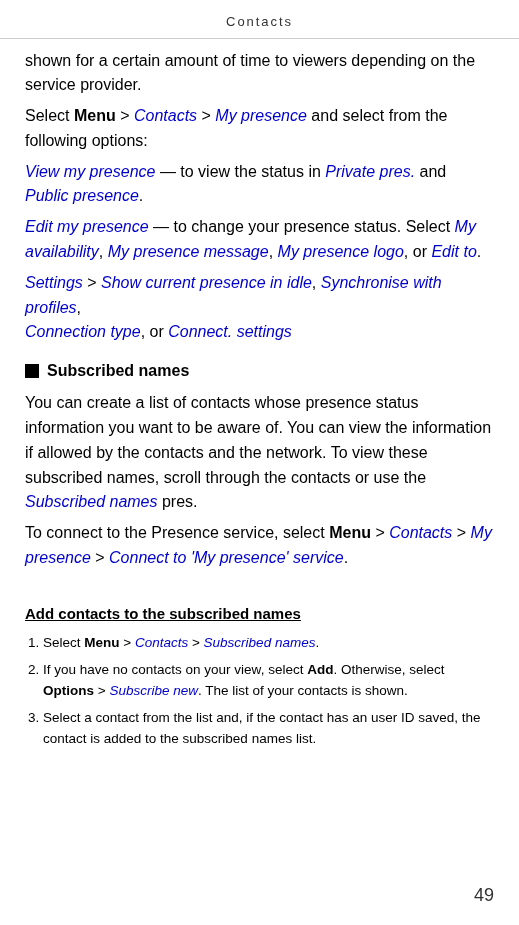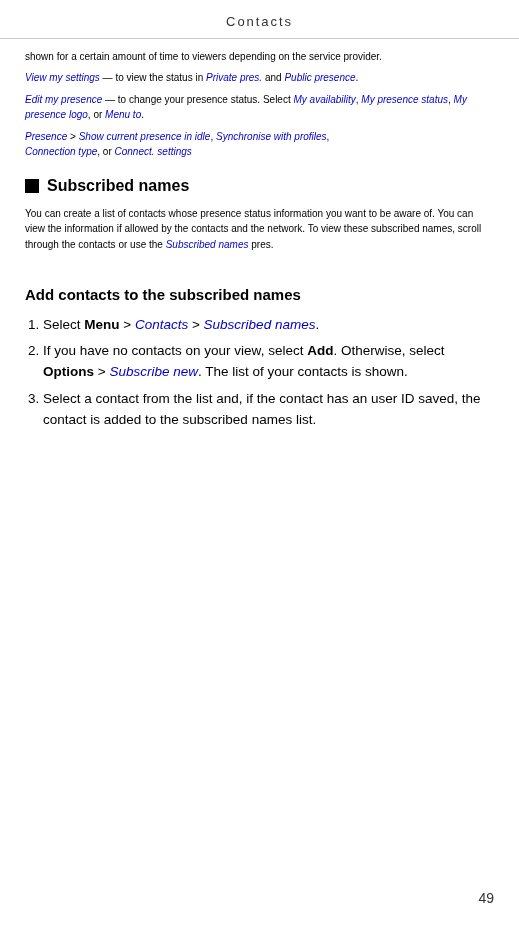--- a/index.html
+++ b/index.html
@@ -35,21 +35,21 @@
       border-bottom: 1px solid #ccc;
       margin-bottom: 10px;
     }
 
     .content {
       padding: 0px 25px 40px 25px;
     }
 
     .text-block {
       margin-bottom: 6px;
-      font-size: 10px;
+      font-size: 16px;
       line-height: 1.55;
       color: #000;
     }
 
     .italic-link {
       color: #0000cc;
       font-style: italic;
     }
 
     .section-heading {
@@ -69,40 +69,41 @@
 
     .section-title {
       font-size: 16px;
       font-weight: bold;
       color: #000;
     }
 
     .subsection-heading {
       font-size: 15px;
       font-weight: bold;
+      text-decoration: underline;
       color: #000;
       margin: 18px 0 8px 0;
     }
 
     .numbered-list {
       padding-left: 18px;
       margin-bottom: 8px;
     }
 
     .numbered-list li {
       margin-bottom: 6px;
       font-size: 13.5px;
       line-height: 1.55;
     }
 
     .page-number {
       position: absolute;
       bottom: 16px;
       right: 25px;
-      font-size: 14px;
+      font-size: 18px;
       color: #333;
     }
 
     .spacer {
       height: 8px;
     }
   </style>
 </head>
 <body>
 
@@ -110,45 +111,51 @@
   <div class="header">
     <span>Contacts</span>
   </div>
 
   <div class="content">
 
     <div class="text-block">
       <span>shown for a certain amount of time to viewers depending on the service provider.</span>
     </div>
 
-
-
     <div class="text-block">
-      <span class="italic-link">View my settings</span><span> — to view the status in </span><span class="italic-link">Private pres.</span><span> and </span><span class="italic-link">Public presence</span><span>.</span>
-    </div>
-
-    <div class="text-block">
-      <span class="italic-link">Edit my presence</span><span> — to change your presence status. Select </span><span class="italic-link">My availability</span><span>, </span><span class="italic-link">My presence status</span><span>, </span><span class="italic-link">My presence logo</span><span>, or </span><span class="italic-link">Menu to</span><span>.</span>
+      <span>Select </span><strong>Menu</strong><span> &gt; </span><span class="italic-link">Contacts</span><span> &gt; </span><span class="italic-link">My presence</span><span> and select from the following options:</span>
     </div>
 
 
     <div class="text-block">
-      <span class="italic-link">Presence</span><span> &gt; </span><span class="italic-link">Show current presence in idle</span><span>, </span><span class="italic-link">Synchronise with profiles</span><span>,</span><br><span class="italic-link">Connection type</span><span>, or </span><span class="italic-link">Connect. settings</span>
+      <span class="italic-link">View my presence</span><span> — to view the status in </span><span class="italic-link">Private pres.</span><span> and </span><span class="italic-link">Public presence</span><span>.</span>
+    </div>
+
+    <div class="text-block">
+      <span class="italic-link">Edit my presence</span><span> — to change your presence status. Select </span><span class="italic-link">My availability</span><span>, </span><span class="italic-link">My presence message</span><span>, </span><span class="italic-link">My presence logo</span><span>, or </span><span class="italic-link">Edit to</span><span>.</span>
+    </div>
+
+
+    <div class="text-block">
+      <span class="italic-link">Settings</span><span> &gt; </span><span class="italic-link">Show current presence in idle</span><span>, </span><span class="italic-link">Synchronise with profiles</span><span>,</span><br><span class="italic-link">Connection type</span><span>, or </span><span class="italic-link">Connect. settings</span>
     </div>
 
     <div class="section-heading">
       <span class="section-square"></span>
       <span class="section-title">Subscribed names</span>
     </div>
 
     <div class="text-block">
       <span>You can create a list of contacts whose presence status information you want to be aware of. You can view the information if allowed by the contacts and the network. To view these subscribed names, scroll through the contacts or use the </span><span class="italic-link">Subscribed names</span><span> pres.</span>
     </div>
 
 
+    <div class="text-block">
+      <span>To connect to the Presence service, select </span><strong>Menu</strong><span> &gt; </span><span class="italic-link">Contacts</span><span> &gt; </span><span class="italic-link">My presence</span><span> &gt; </span><span class="italic-link">Connect to 'My presence' service</span><span>.</span>
+    </div>
 
     <div class="spacer"></div>
 
     <div class="subsection-heading">
       <span>Add contacts to the subscribed names</span>
     </div>
 
     <ol class="numbered-list">
       <li>
         <span>Select </span><strong>Menu</strong><span> &gt; </span><span class="italic-link">Contacts</span><span> &gt; </span><span class="italic-link">Subscribed names</span><span>.</span>

